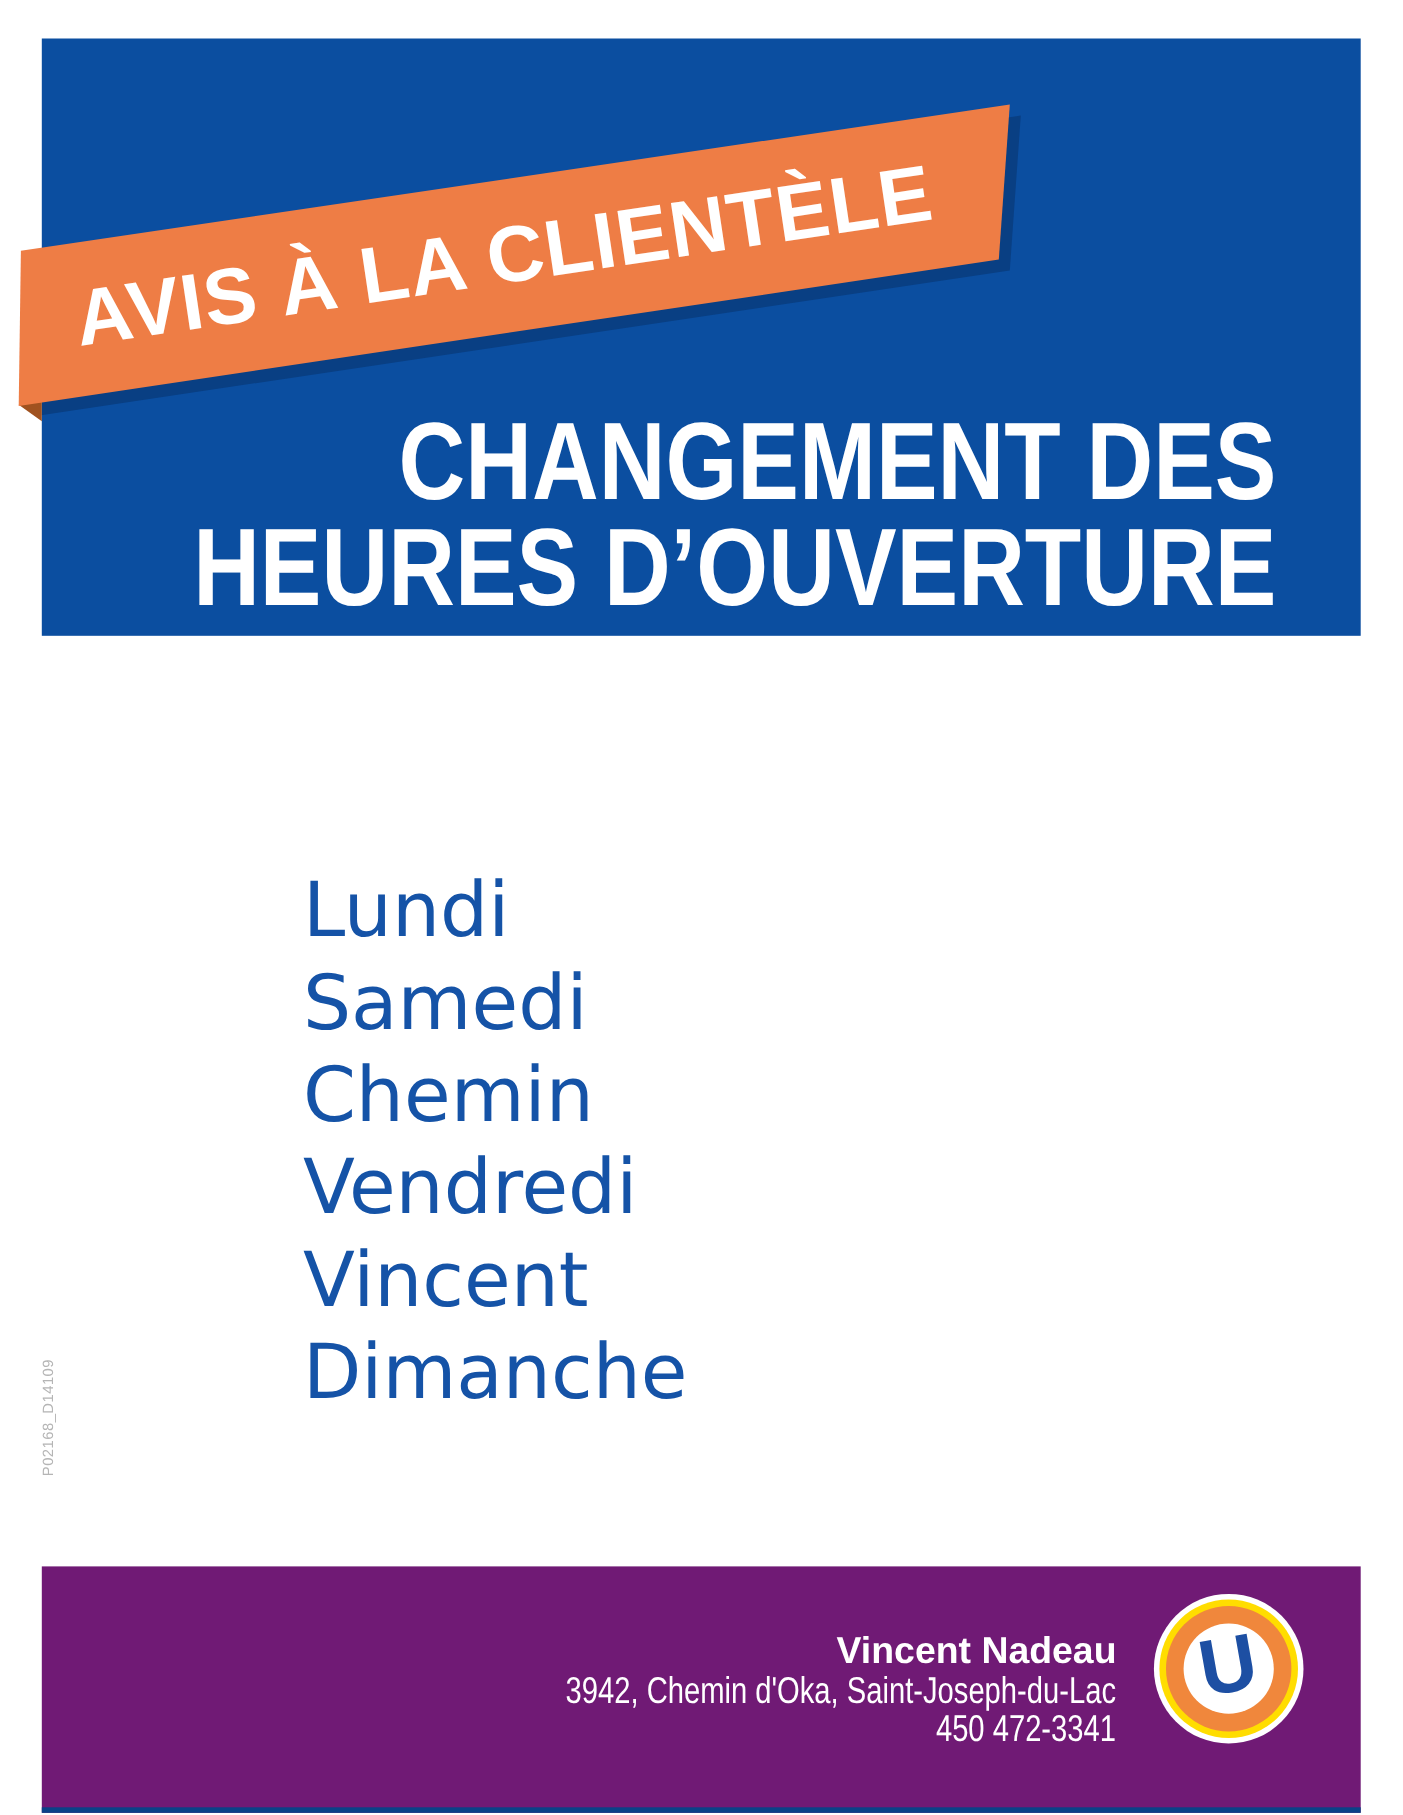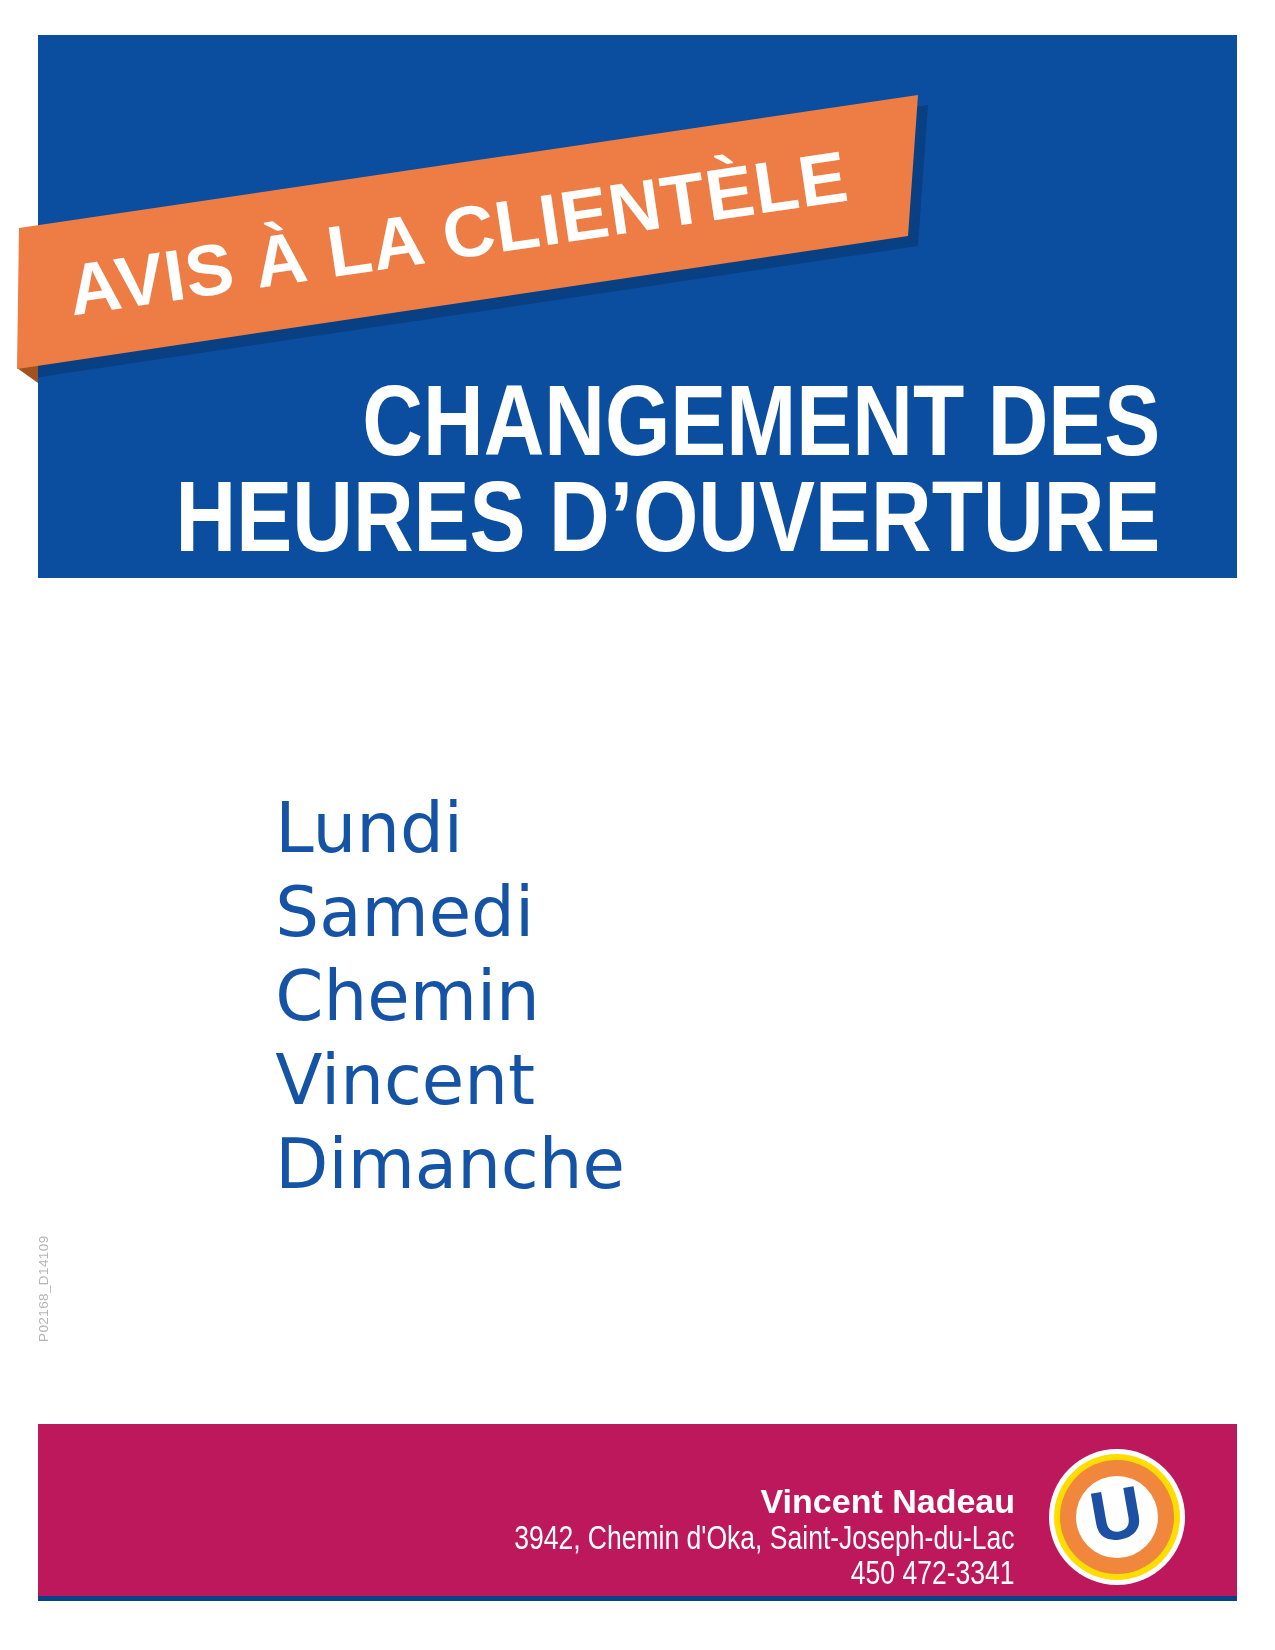--- a/index.html
+++ b/index.html
@@ -104,22 +104,22 @@
     color: #b5b5b5;
     white-space: nowrap;
   }
 
   
   .footer {
     position: absolute;
     left: 38px;
     top: 1424px;
     width: 1199px;
-    height: 177px;
-    background: #be185d;
+    height: 224px;
+    background: #701a75;
   }
   .footer-edge {
     position: absolute;
     left: 0;
     bottom: 0;
     width: 100%;
     height: 5px;
     background: #0a4287;
   }
   .footer-text {
@@ -204,20 +204,21 @@
 
   <div class="title">
     <div class="title-line">CHANGEMENT DES</div>
     <div class="title-line">HEURES D’OUVERTURE</div>
   </div>
 
   <div class="days">
     <div class="day">Lundi</div>
     <div class="day">Samedi</div>
     <div class="day">Chemin</div>
+    <div class="day">Vendredi</div>
     <div class="day">Vincent</div>
     <div class="day">Dimanche</div>
   </div>
 
   <div class="prod-code">P02168_D14109</div>
 
   <div class="footer">
     <div class="footer-text">
       <div class="footer-name">Vincent Nadeau</div>
       <div class="footer-line">3942, Chemin d'Oka, Saint-Joseph-du-Lac</div>

